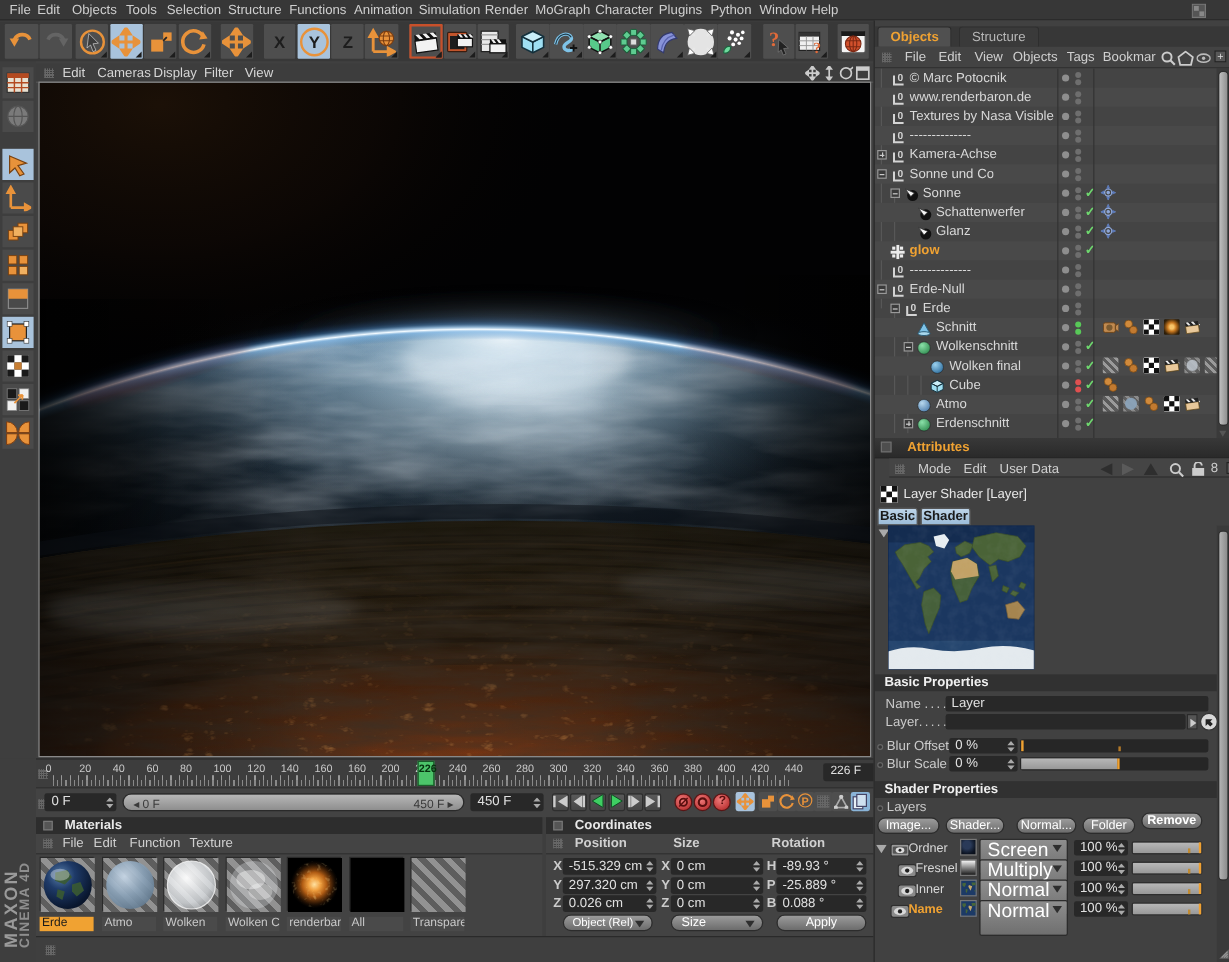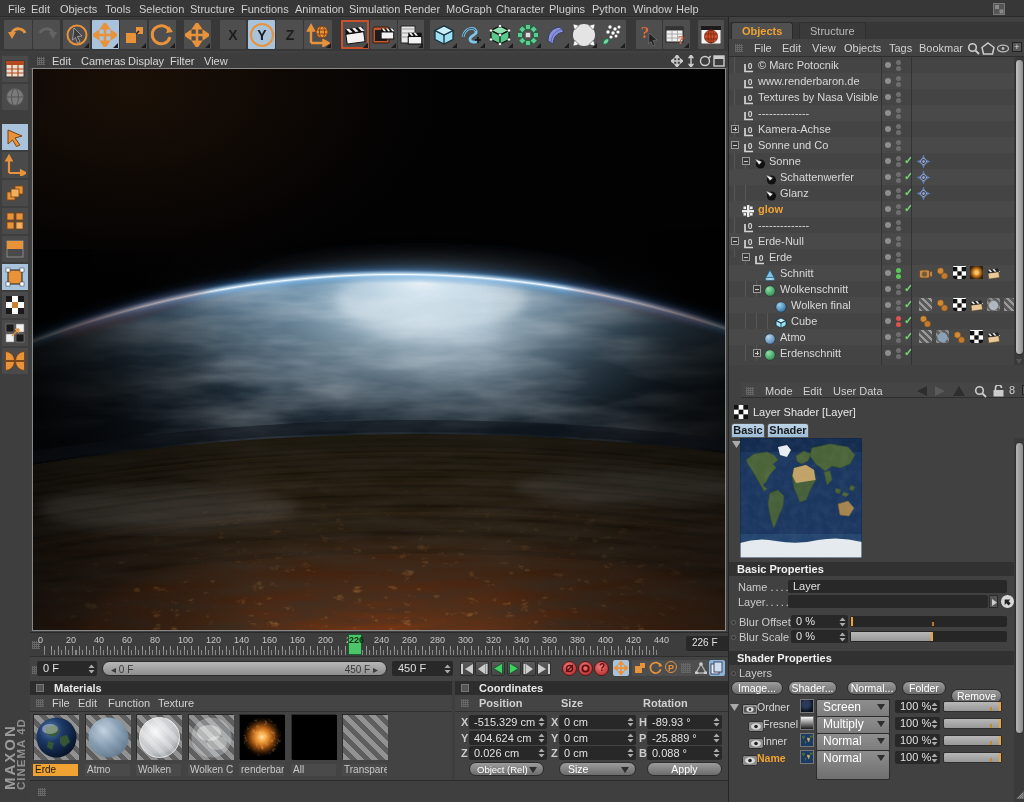--- a/index.html
+++ b/index.html
@@ -44,21 +44,21 @@
 #omenu{position:absolute;left:0;top:22px;width:296px;height:18px;background:#434343;border-bottom:1px solid #2e2e2e;color:#d0d0d0;font-size:11px;}
 #otree{position:absolute;left:0;top:40px;width:285px;height:308px;background:#444;overflow:hidden;}
 #otree:after{content:'';position:absolute;left:152px;top:0;width:1px;height:308px;background:#333;box-shadow:30px 0 0 #333;}
 .trow{position:absolute;left:0;width:285px;height:16px;}
 .trow.odd{background:#494949;}
 .tlabel{position:absolute;top:2px;font-size:11px;color:#d8d8d8;white-space:nowrap;overflow:hidden;max-width:123px;}
 #attr{position:absolute;left:0;top:348px;width:296px;height:437px;background:#414141;}
 .inp{position:absolute;background:#282828;border-radius:2px;color:#e0e0e0;font-size:11px;}
 .hdr{position:absolute;left:0;right:11px;height:14px;background:#313131;color:#f0f0f0;font-weight:bold;font-size:11px;}
 .pill{position:absolute;height:14px;border-radius:7px;background:linear-gradient(#9c9c9c,#6c6c6c);border:1px solid #2c2c2c;color:#fff;font-size:10.5px;text-align:center;}
-.ddown{position:absolute;height:30px;border-radius:2px;background:linear-gradient(#8e8e8e,#6f6f6f);border:1px solid #2c2c2c;color:#fff;font-size:12px;}
+.ddown{position:absolute;height:30px;border-radius:2px;background:linear-gradient(#8e8e8e,#6f6f6f);border:1px solid #2c2c2c;color:#fff;font-size:16px;}
 .tag{position:absolute;width:13px;height:13px;overflow:hidden;border-radius:1px;}
 </style></head>
 <body>
 <div id="app">
 <div id="menubar">
       <svg style="position:absolute;left:993px;top:3px;" width="12" height="12">
         <rect x="0.5" y="0.5" width="11" height="11" fill="#555" stroke="#777"></rect>
         <rect x="2" y="2" width="4" height="4" fill="#888"></rect>
         <rect x="6.5" y="6.5" width="4" height="4" fill="#888"></rect>
       </svg>
@@ -935,21 +935,21 @@
       <span style="position:absolute;left:184px;top:35px;color:#ccc;font-size:11px;font-weight:bold;">H</span>
       <div class="inp" style="left:192px;top:34px;width:75px;height:14px;">
         <span style="position:absolute;left:5px;top:1px;">-89.93 °</span>
         <svg width="7" height="9" style="position:absolute;right:2px;top:50%;transform:translateY(-50%);">
           <path d="M3.5 0 L6.5 3.5 H0.5 Z" fill="#aaa"></path>
           <path d="M3.5 9 L6.5 5.5 H0.5 Z" fill="#aaa"></path>
         </svg>
       </div>
       <span style="position:absolute;left:6px;top:50.5px;color:#ccc;font-size:11px;font-weight:bold;">Y</span>
       <div class="inp" style="left:14px;top:49.5px;width:78px;height:14px;">
-        <span style="position:absolute;left:5px;top:1px;">404.624 cm</span>
+        <span style="position:absolute;left:5px;top:1px;">297.320 cm</span>
         <svg width="7" height="9" style="position:absolute;right:2px;top:50%;transform:translateY(-50%);">
           <path d="M3.5 0 L6.5 3.5 H0.5 Z" fill="#aaa"></path>
           <path d="M3.5 9 L6.5 5.5 H0.5 Z" fill="#aaa"></path>
         </svg>
       </div>
       <span style="position:absolute;left:96px;top:50.5px;color:#ccc;font-size:11px;font-weight:bold;">Y</span>
       <div class="inp" style="left:104px;top:49.5px;width:77px;height:14px;">
         <span style="position:absolute;left:5px;top:1px;">0 cm</span>
         <svg width="7" height="9" style="position:absolute;right:2px;top:50%;transform:translateY(-50%);">
           <path d="M3.5 0 L6.5 3.5 H0.5 Z" fill="#aaa"></path>
@@ -1440,20 +1440,24 @@
           <div style="position:absolute;left:167px;top:2.5px;width:5px;height:5px;border-radius:2.5px;background:#6e6e6e;"></div>
           <div style="position:absolute;left:167px;top:9px;width:5px;height:5px;border-radius:2.5px;background:#6e6e6e;"></div>
           <div style="position:absolute;left:175px;top:1px;color:#6ed86e;font-size:11px;font-weight:bold;">✓</div>
         </div>
       </div>
 <div id="oscroll" style="position:absolute;left:285px;top:40px;width:11px;height:308px;background:#3a3a3a;">
         <div style="position:absolute;left:1px;top:2px;width:9px;height:296px;background:linear-gradient(90deg,#c0c0c0,#8e8e8e);border-radius:4px;border:1px solid #2e2e2e;"></div>
         <div style="position:absolute;left:2px;bottom:1px;width:0;height:0;border-left:3.5px solid transparent;border-right:3.5px solid transparent;border-top:5px solid #555;"></div>
       </div>
 <div id="attr">
+<div style="position:absolute;left:0;top:0;width:296px;height:17px;background:linear-gradient(#383838,#2a2a2a);border-bottom:1px solid #222;">
+  <div style="position:absolute;left:5px;top:3px;width:9px;height:9px;background:#4e4e4e;border:1px solid #6e6e6e;"></div>
+  <span style="position:absolute;left:27px;top:2px;color:#f0a232;font-weight:bold;font-size:11px;">Attributes</span>
+</div>
 <div style="position:absolute;left:12px;top:17px;width:296px;height:16px;background:#454545;border-bottom:1px solid #2e2e2e;color:#d0d0d0;font-size:11px;">
   <div class="grip" style="left:5px;top:5px;"></div>
   <span style="position:absolute;left:24px;top:3px;">Mode</span>
   <span style="position:absolute;left:62px;top:3px;">Edit</span>
   <span style="position:absolute;left:92px;top:3px;">User Data</span>
   <svg style="position:absolute;left:176px;top:4px;" width="30" height="10">
             <path d="M10 0 L10 10 L0 5 Z" fill="#2e2e2e"></path>
             <path d="M18 0 L18 10 L28 5 Z" fill="#5a5a5a"></path>
           </svg>
   <svg style="position:absolute;left:212px;top:4px;" width="12" height="10">
@@ -1561,21 +1565,21 @@
 </div>
 <div class="hdr" style="top:286px;left:0;width:285px;">
           <span style="position:absolute;left:8px;top:1px;">Shader Properties</span>
         </div>
 <div style="position:absolute;left:2px;top:306px;width:5px;height:5px;border-radius:3px;border:1px solid #666;background:#333;"></div>
 <span style="position:absolute;left:10px;top:302px;color:#ccc;font-size:11px;">Layers</span>
 <div class="pill" style="left:2px;top:316px;width:52px;">Image...</div>
 <div class="pill" style="left:59px;top:316px;width:49px;">Shader...</div>
 <div class="pill" style="left:118px;top:316px;width:50px;">Normal...</div>
 <div class="pill" style="left:173px;top:316px;width:44px;">Folder</div>
-<div class="pill" style="left:222px;top:324px;width:51px;">Remove</div>
+<div class="pill" style="left:222px;top:312px;width:51px;font-weight:bold;">Remove</div>
 <div id="lrows">
           <div style="position:absolute;left:0;top:334px;width:285px;height:17px;">
             <svg style="position:absolute;left:1px;top:5px;" width="9" height="7">
               <path d="M0 0 H9 L4.5 7 Z" fill="#aaa"></path>
             </svg>
             <div style="position:absolute;left:13px;top:2px;"><svg width="16" height="11">
                 <rect x="0.5" y="0.5" width="15" height="10" rx="1.5" fill="#9a9a9a" stroke="#2e2e2e"></rect>
                 <rect x="2" y="2.5" width="12" height="6" rx="1" fill="#555"></rect>
                 <ellipse cx="8" cy="5.5" rx="3.6" ry="2.4" fill="#ddd"></ellipse>
                 <circle cx="8" cy="5.5" r="1.2" fill="#222"></circle>

